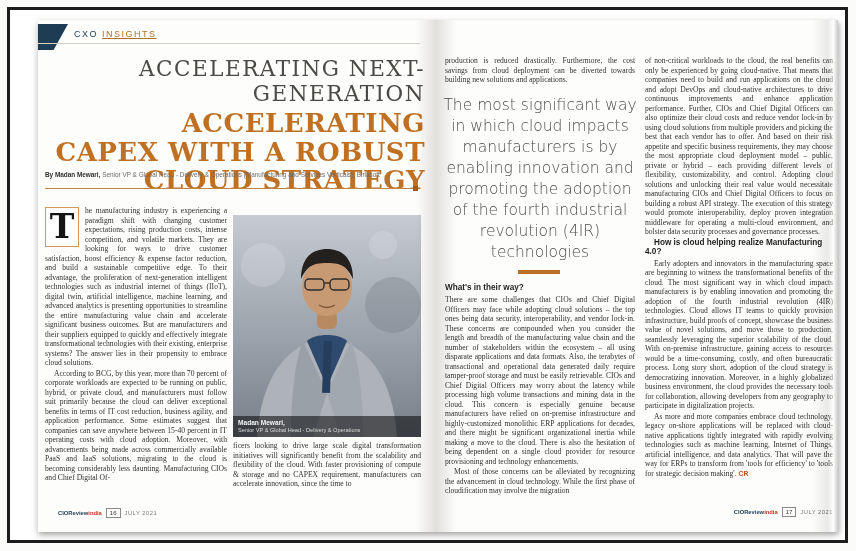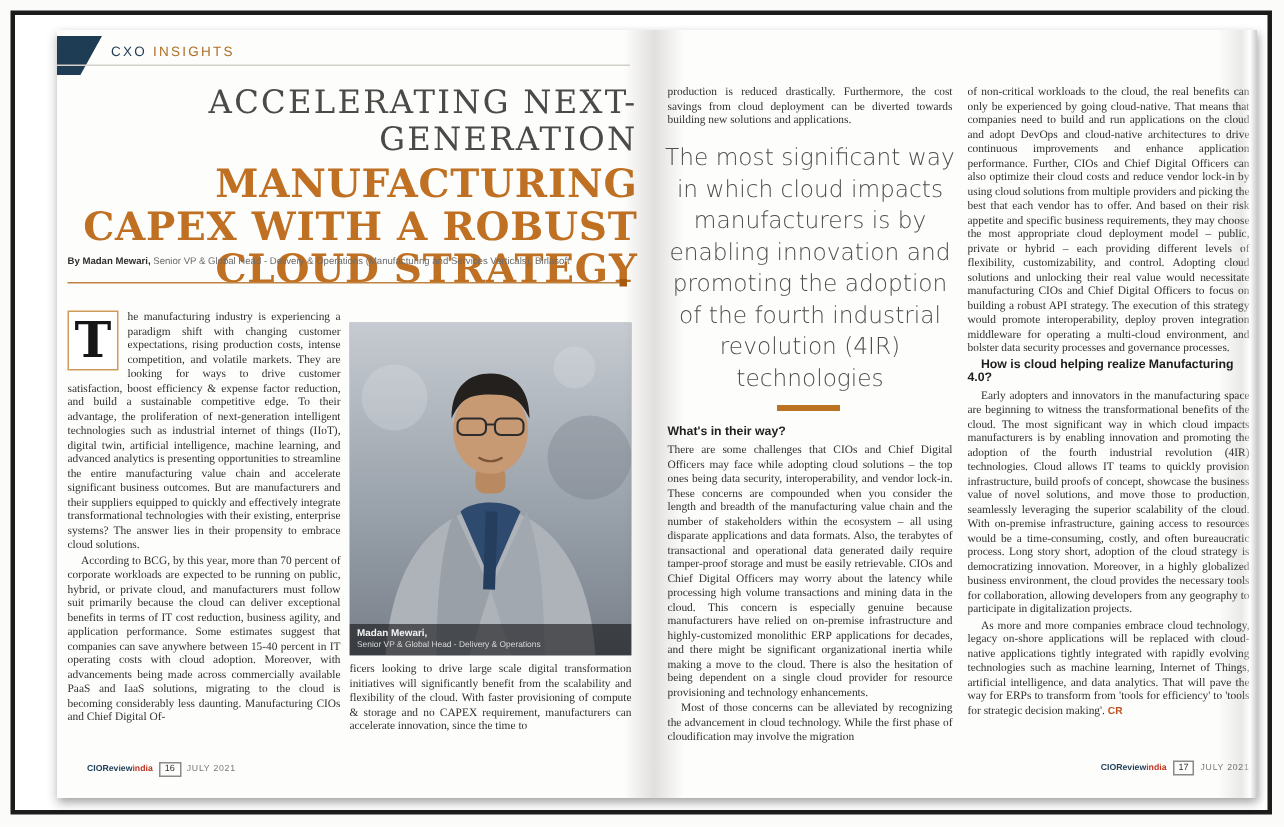--- a/index.html
+++ b/index.html
@@ -13,21 +13,21 @@
             background:linear-gradient(to right, rgba(0,0,0,0) 0%, rgba(80,70,60,.16) 50%, rgba(0,0,0,0) 100%); }
   .page-curl { position:absolute; right:0; top:0; width:26px; height:100%; pointer-events:none;
             background:linear-gradient(to right, rgba(0,0,0,0) 0%, rgba(0,0,0,.08) 60%, rgba(255,255,255,.55) 82%, rgba(0,0,0,.20) 100%); }
 
   
   .corner-ribbon { position:absolute; left:0; top:4px; width:30px; height:26px; background:#1e3d55;
                    clip-path:polygon(0 0, 100% 0, 52% 100%, 0 100%); }
   .kicker { position:absolute; left:36px; top:9px; font-family:"Liberation Sans", sans-serif;
             font-size:9px; letter-spacing:1.5px; }
   .kicker .cxo { color:#1e3d55; font-weight:normal; }
-  .kicker .insights { color:#b06f28; }
+  .kicker .insights { color:#b06f28;text-decoration:underline; }
   .kicker-rule { position:absolute; left:0; top:23px; width:382px; height:1px; background:#d4d0ca; }
 
   
   .title { position:absolute; left:7px; top:36px; width:380px; font-family:"DejaVu Serif", serif;text-align:right; }
   .title .t1 { font-size:21.5px; color:#4b4a46; letter-spacing:1.5px; font-weight:500; margin-bottom:3px; }
   .title .t2 { font-size:26px; color:#bf7022; font-weight:bold; letter-spacing:.5px; line-height:1.1; }
 
   .byline { position:absolute; left:7px; top:151px; width:378px; font-family:"Liberation Sans", sans-serif;
             font-size:6.4px; color:#6b6b6b; }
   .byline b { color:#2e2e2e; }
@@ -87,21 +87,21 @@
 
   <div class="corner-ribbon"></div>
   <div class="kicker">
     <span class="cxo">CXO</span>
     <span class="insights">INSIGHTS</span>
   </div>
   <div class="kicker-rule"></div>
 
   <div class="title">
     <div class="t1">ACCELERATING NEXT-GENERATION</div>
-    <div class="t2">MANUFACTURING</div>
+    <div class="t2">ACCELERATING</div>
     <div class="t2">CAPEX WITH A ROBUST</div>
     <div class="t2">CLOUD STRATEGY</div>
   </div>
 
   <div class="byline">
     <b>By Madan Mewari,</b><span> Senior VP &amp; Global Head - Delivery &amp; Operations (Manufacturing and Services Verticals), Birlasoft</span>
   </div>
   <div class="byline-rule"></div>
   <div class="byline-rule-end"></div>
 

